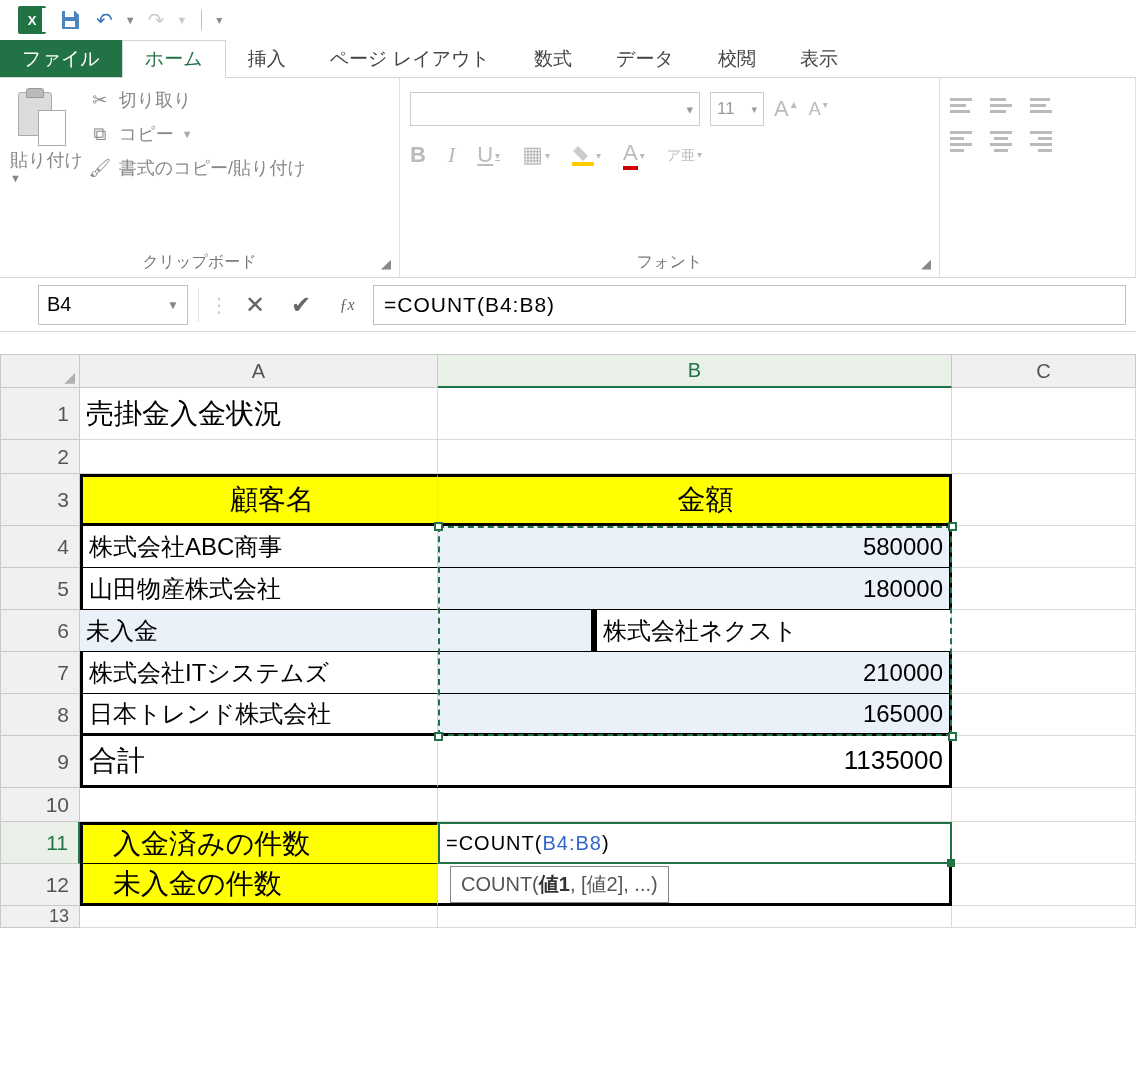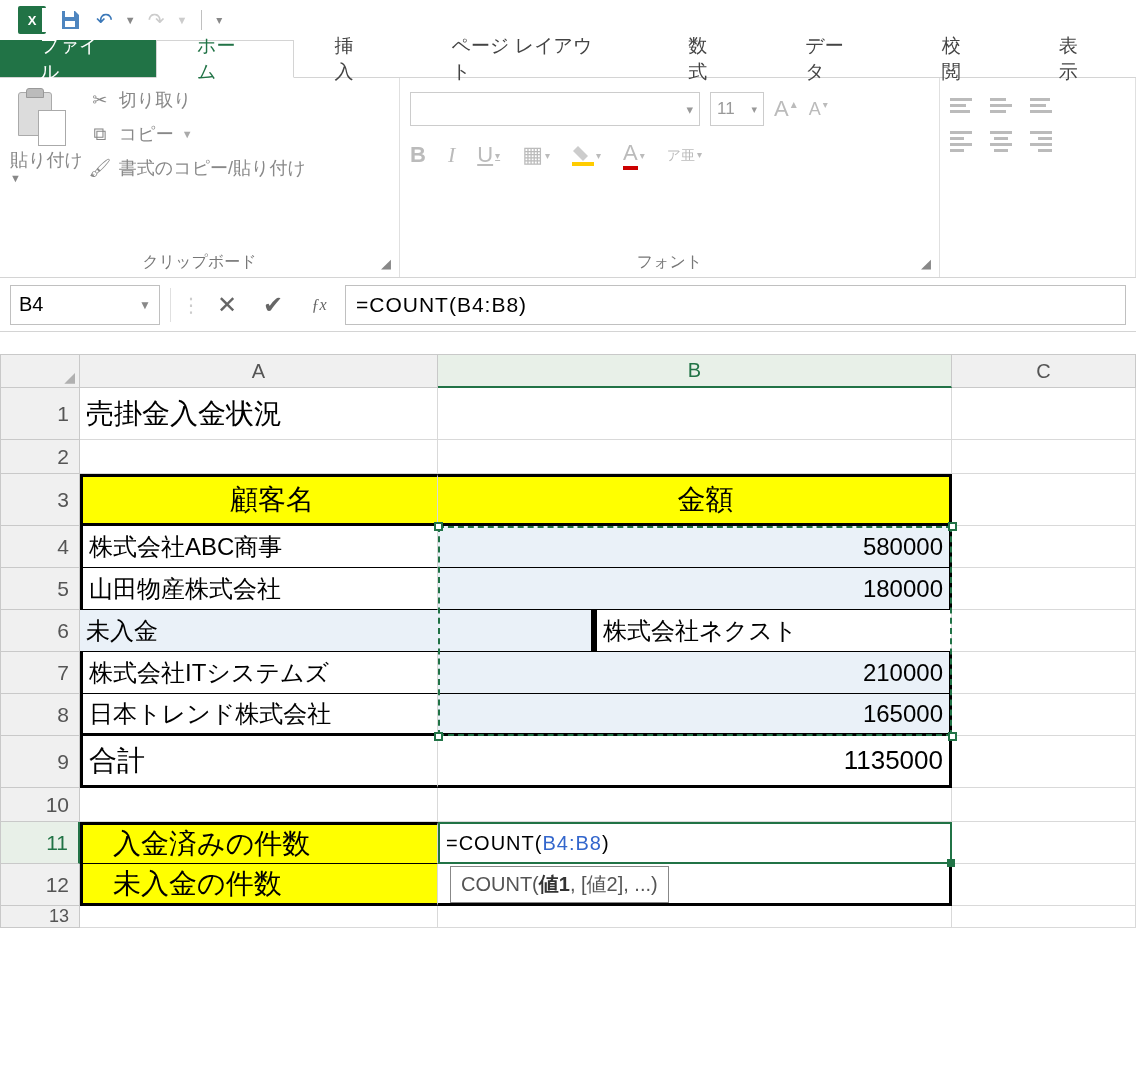--- a/index.html
+++ b/index.html
@@ -7,21 +7,21 @@
 
 
 .qat { height: 40px; background: #fff; display: flex; align-items: center; padding-left: 18px; gap: 10px; }
 .excel-logo { width: 28px; height: 28px; background: #217346; color: #fff; font-weight: bold; font-size: 13px; display: flex; align-items: center; justify-content: center; border-radius: 2px; position: relative; }
 .excel-logo::after { content: ''; position: absolute; right: -2px; top: 2px; bottom: 2px; width: 6px; background: #fff; }
 .qat-btn { height: 28px; display: flex; align-items: center; color: #3b78b8; font-size: 20px; cursor: pointer; padding: 0 2px; }
 .qat-sep { width: 1px; height: 20px; background: #c0c0c0; margin: 0 4px; }
 
 
 .tabs { height: 38px; display: flex; align-items: stretch; border-bottom: 1px solid #d4d4d4; }
-.tab { padding: 0 40px; display: flex; align-items: center; font-size: 19px; color: #444; cursor: pointer; }
+.tab { padding: 0 22px; display: flex; align-items: center; font-size: 19px; color: #444; cursor: pointer; }
 .tab.file { background: #217346; color: #fff; font-size: 19px; }
 .tab.active { border: 1px solid #d4d4d4; border-bottom: 1px solid #fff; background: #fff; color: #217346; margin-bottom: -1px; }
 
 
 .ribbon { height: 200px; background: #fff; border-bottom: 1px solid #d4d4d4; display: flex; }
 .group { border-right: 1px solid #e0e0e0; padding: 6px 10px 2px 10px; display: flex; flex-direction: column; position: relative; }
 .group-label { font-size: 16px; color: #777; text-align: center; padding: 4px 0 2px 0; }
 .group-launcher { position: absolute; bottom: 6px; right: 8px; font-size: 13px; color: #888; }
 
 .clipboard-grp { width: 400px; }
@@ -49,21 +49,21 @@
 .font-btn.u { text-decoration: underline; }
 
 .align-grp { flex: 1; }
 .align-body { flex: 1; display: flex; flex-direction: column; gap: 18px; padding-top: 14px; color: #bbb; }
 .align-row { display: flex; gap: 18px; font-size: 22px; }
 .align-ico { display: inline-flex; flex-direction: column; gap: 3px; }
 .align-ico span { display: block; width: 22px; height: 3px; background: #bbb; }
 
 
 .formula-bar { height: 54px; display: flex; align-items: center; border-bottom: 1px solid #d4d4d4; background: #fff; padding: 6px 10px; gap: 6px; }
-.namebox { width: 150px; height: 40px; border: 1px solid #c0c0c0; display: flex; align-items: center; justify-content: space-between; padding: 0 8px; font-size: 20px; }
+.namebox { width: 150px; height: 40px; border: 1px solid #c0c0c0; display: flex; align-items: center; justify-content: space-between; padding: 0 8px; font-size: 20px; margin-left: 28px; }
 .nb-drop { color: #888; font-size: 12px; }
 .fb-sep { width: 1px; height: 34px; background: #e0e0e0; margin: 0 4px; }
 .fb-btn { width: 40px; height: 40px; display: flex; align-items: center; justify-content: center; font-size: 24px; color: #666; cursor: pointer; }
 .fb-btn.fx { font-style: italic; font-family: serif; font-size: 16px; color: #666; }
 .formula-input { flex: 1; height: 40px; border: 1px solid #c0c0c0; padding: 0 10px; font-size: 21px; display: flex; align-items: center; letter-spacing: 1px; }
 
 
 .grid { margin-top: 22px; }
 .colheads { display: flex; height: 34px; }
 .corner { width: 80px; border: 1px solid #c9c9c9; background: #f0f0f0; display: flex; align-items: flex-end; justify-content: flex-end; padding: 2px 4px; color: #b0b0b0; font-size: 14px; }

